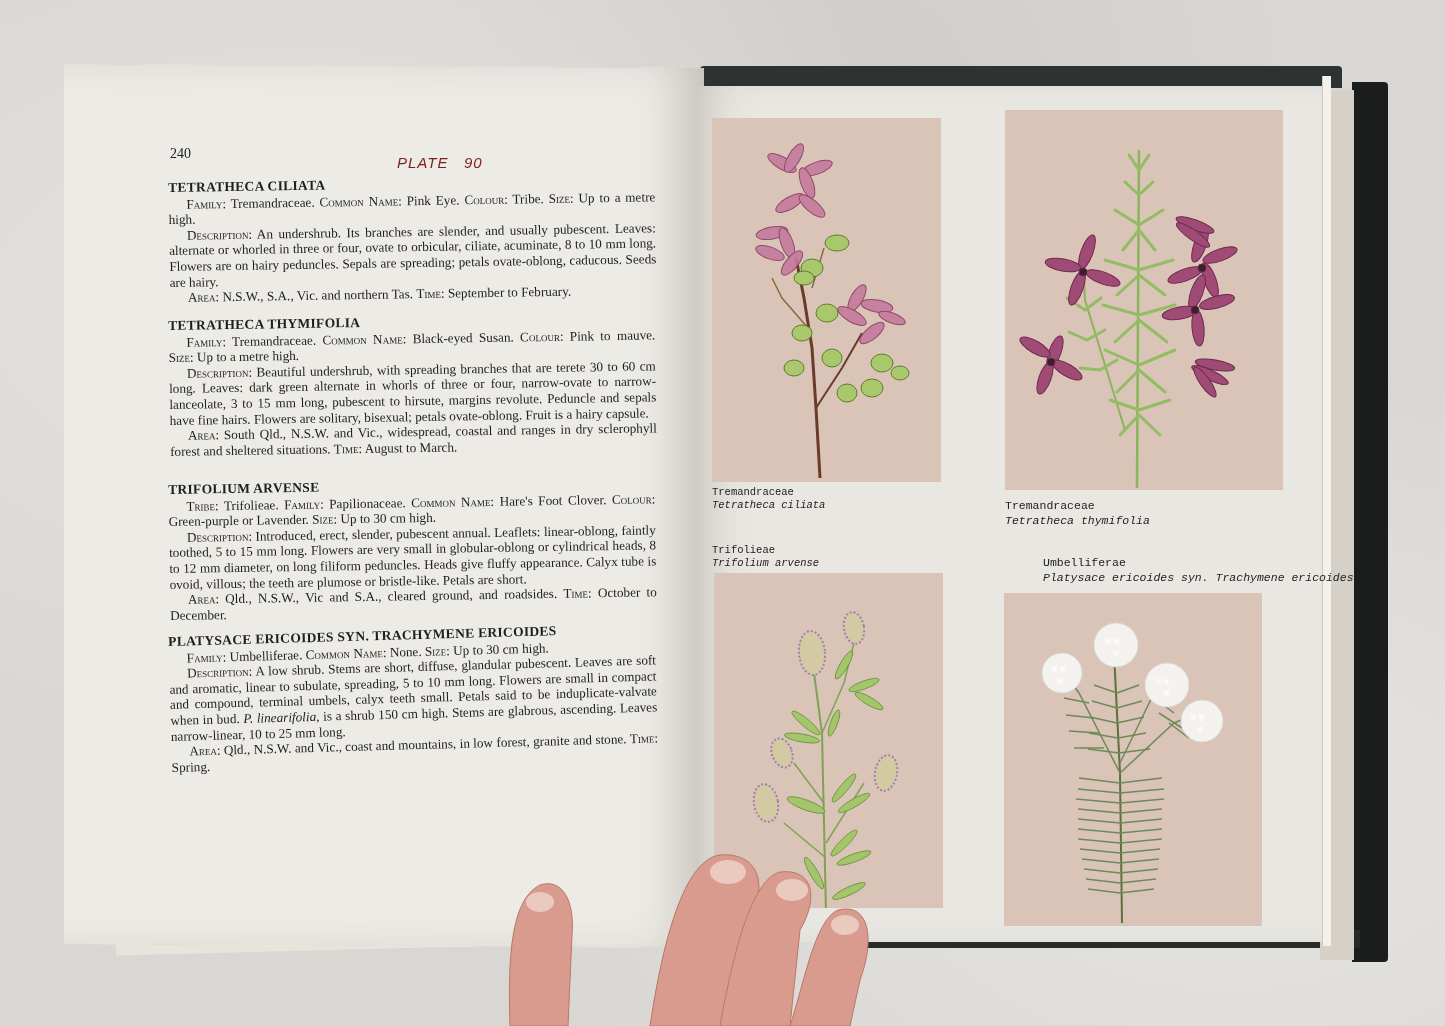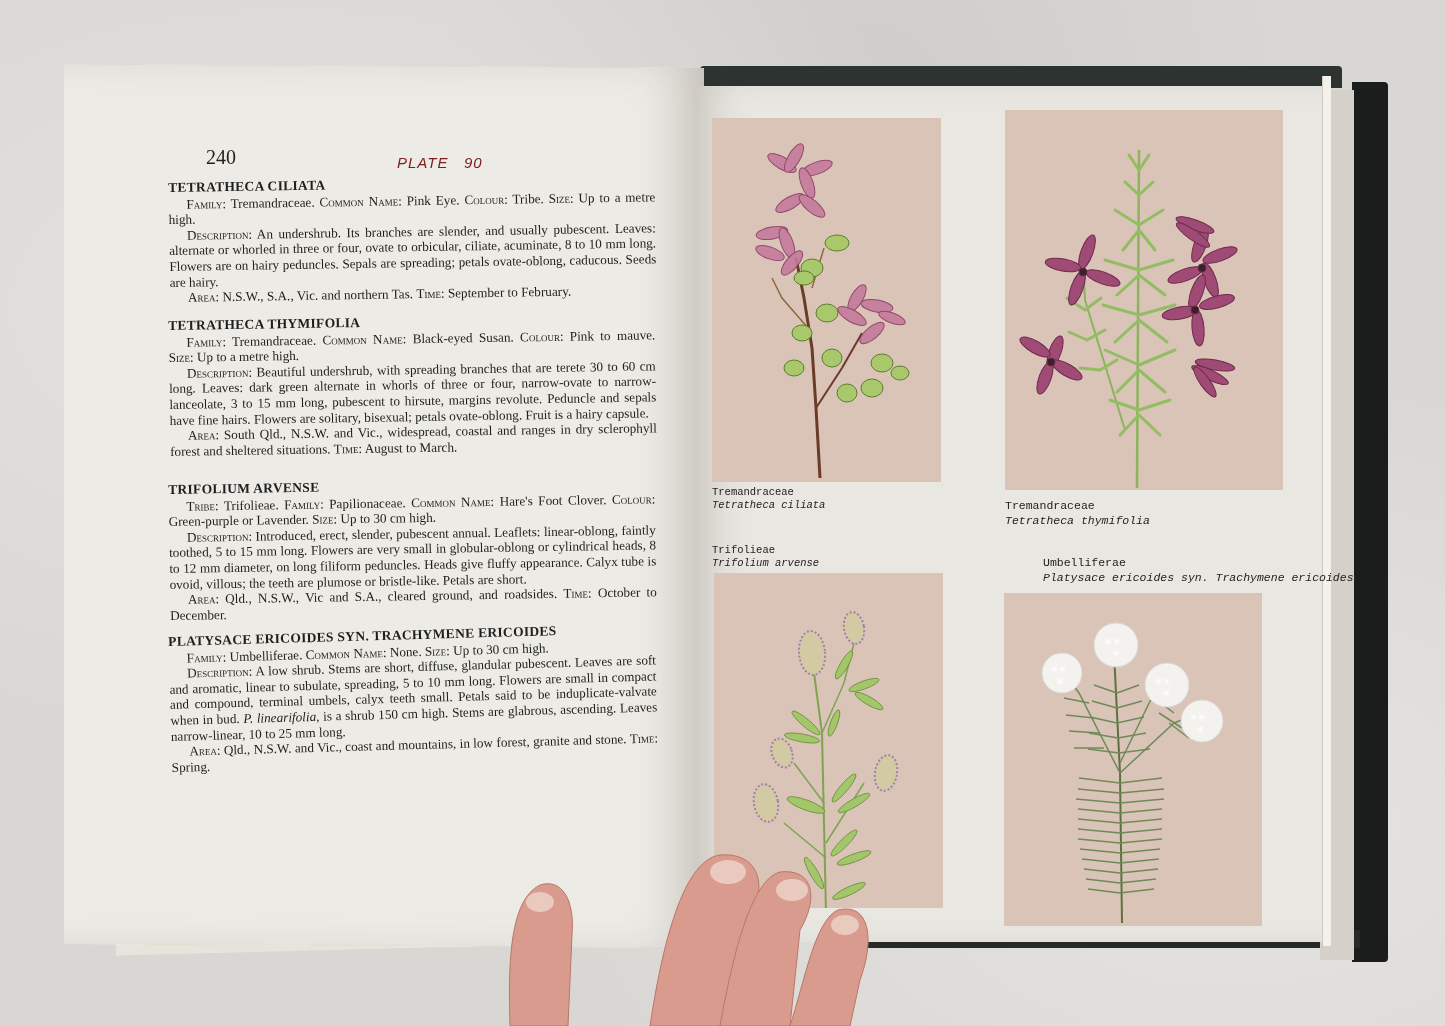--- a/index.html
+++ b/index.html
@@ -16,21 +16,21 @@
   .cover-top{left:700px;top:66px;width:642px;height:22px;background:#2c3330;border-radius:4px 4px 0 0;}
   .cover-right{left:1352px;top:82px;width:36px;height:880px;background:#1b1d1c;border-radius:0 4px 4px 0;}
   .cover-bottom{left:840px;top:930px;width:520px;height:18px;background:#262b29;}
   .endpaper-right{left:1320px;top:90px;width:34px;height:870px;background:#d6d1c8;}
   .pages-edge-right{left:1322px;top:76px;width:8px;height:870px;background:#f4f1ea;border-left:1px solid #cfcac0;}
   
   .left-page{left:64px;top:64px;width:640px;height:880px;background:#ecebe6;
     box-shadow:inset -40px 0 50px -20px rgba(120,110,95,0.35);
     transform:skewY(0.35deg);transform-origin:left top;}
   .left-page-edge{left:116px;top:900px;width:580px;height:48px;background:#e7e4dc;transform:skewY(-1.5deg);}
-  .page-num{left:170px;top:146px;font-size:20px;color:#222;margin-left:36px;}
+  .page-num{left:170px;top:146px;font-size:14px;color:#222;}
   .plate-title{left:397px;top:154px;font-size:15px;font-style:italic;color:#7f1d1d;letter-spacing:1px;
     font-family:Liberation Sans, sans-serif;}
   .entry{position:absolute;left:168px;width:487px;color:#1e1e1e;font-size:13.2px;line-height:15.6px;text-align:justify;transform:rotate(-0.9deg);transform-origin:left top;}
   .entry h3{margin:0 0 1px 0;font-size:13.5px;font-weight:bold;letter-spacing:0.3px;}
   .entry p{margin:0;text-indent:18px;}
   .sc{font-variant:small-caps;}
   
   .right-page{left:698px;top:86px;width:624px;height:856px;background:#e9e7e2;
     box-shadow:inset 30px 0 40px -20px rgba(120,110,95,0.3);}
   .plate{position:absolute;background:#d9c4b7;overflow:hidden;}

